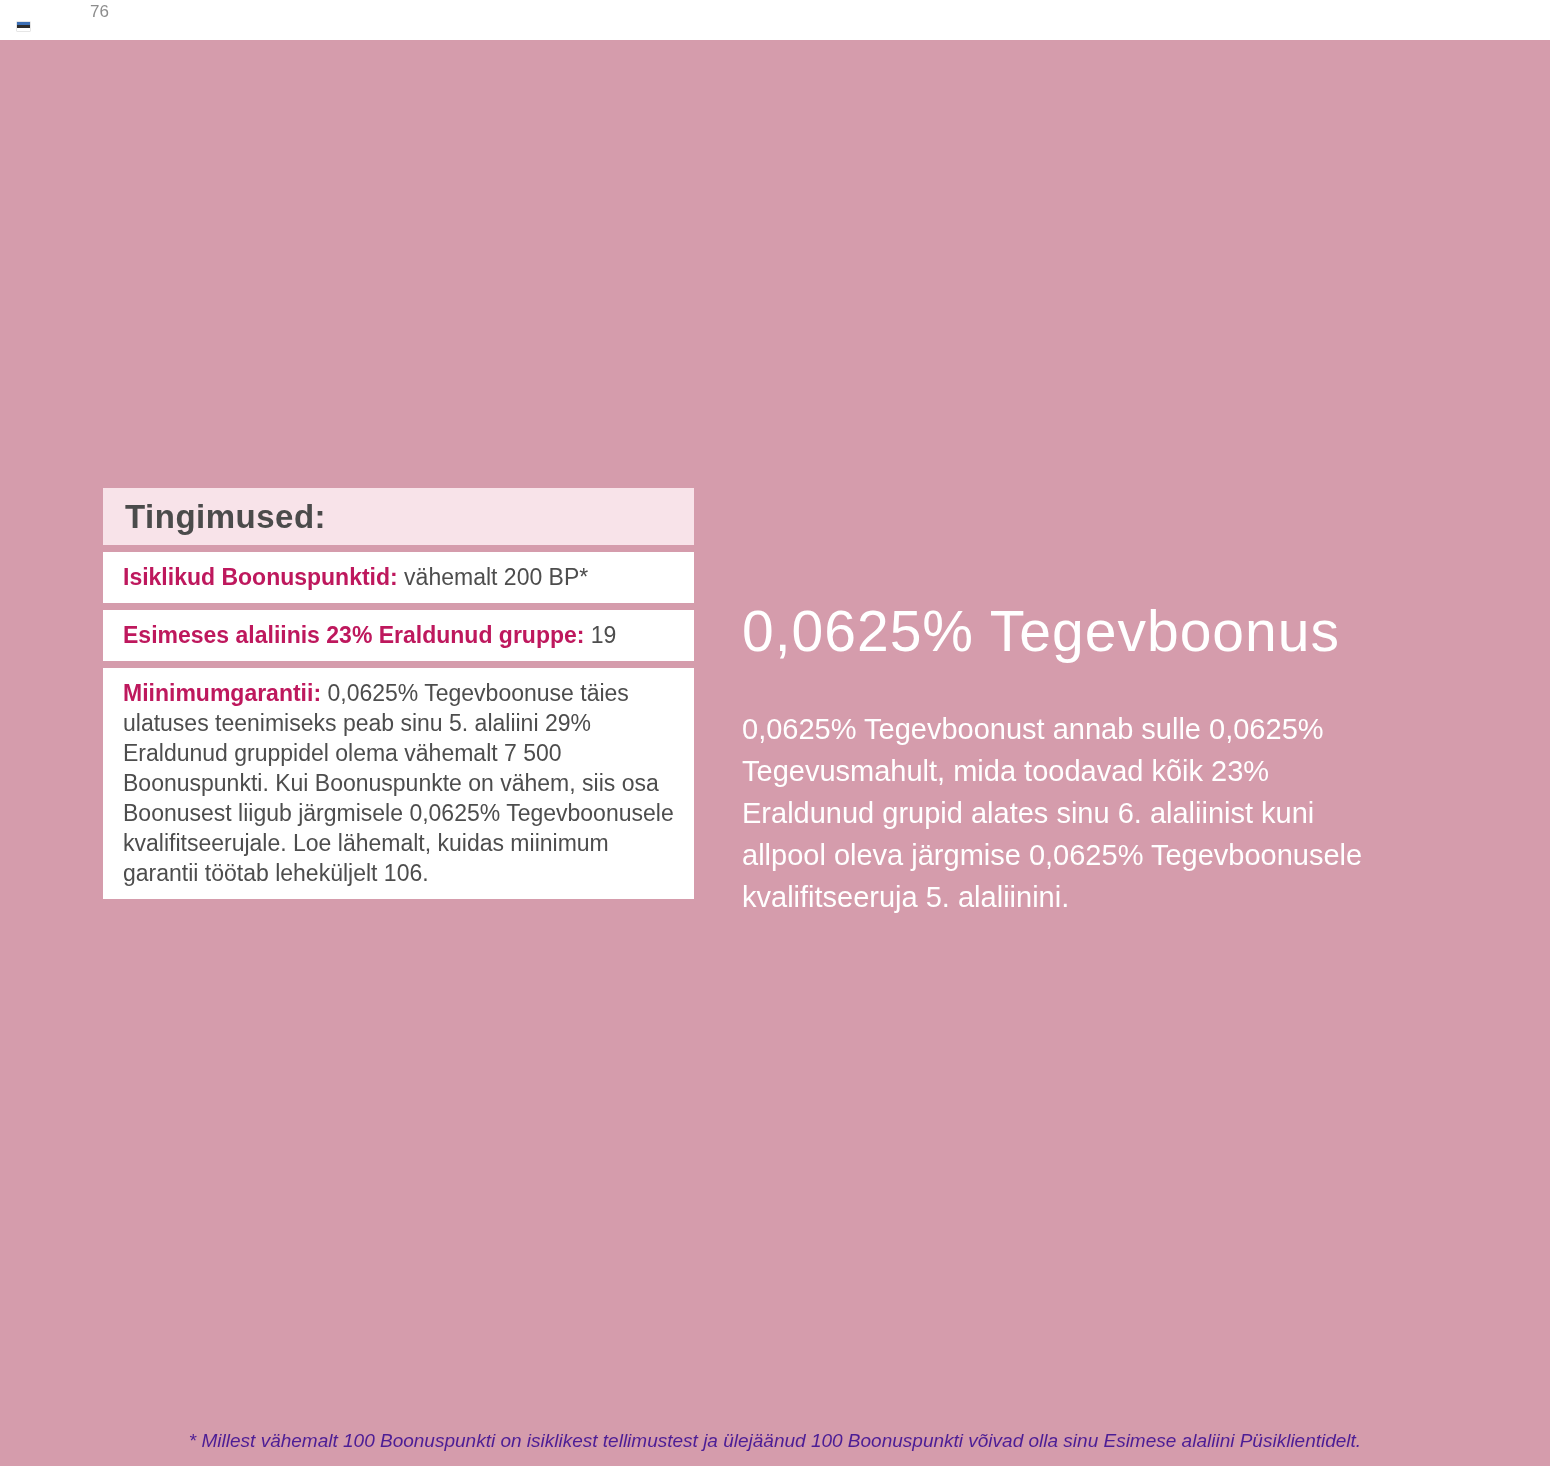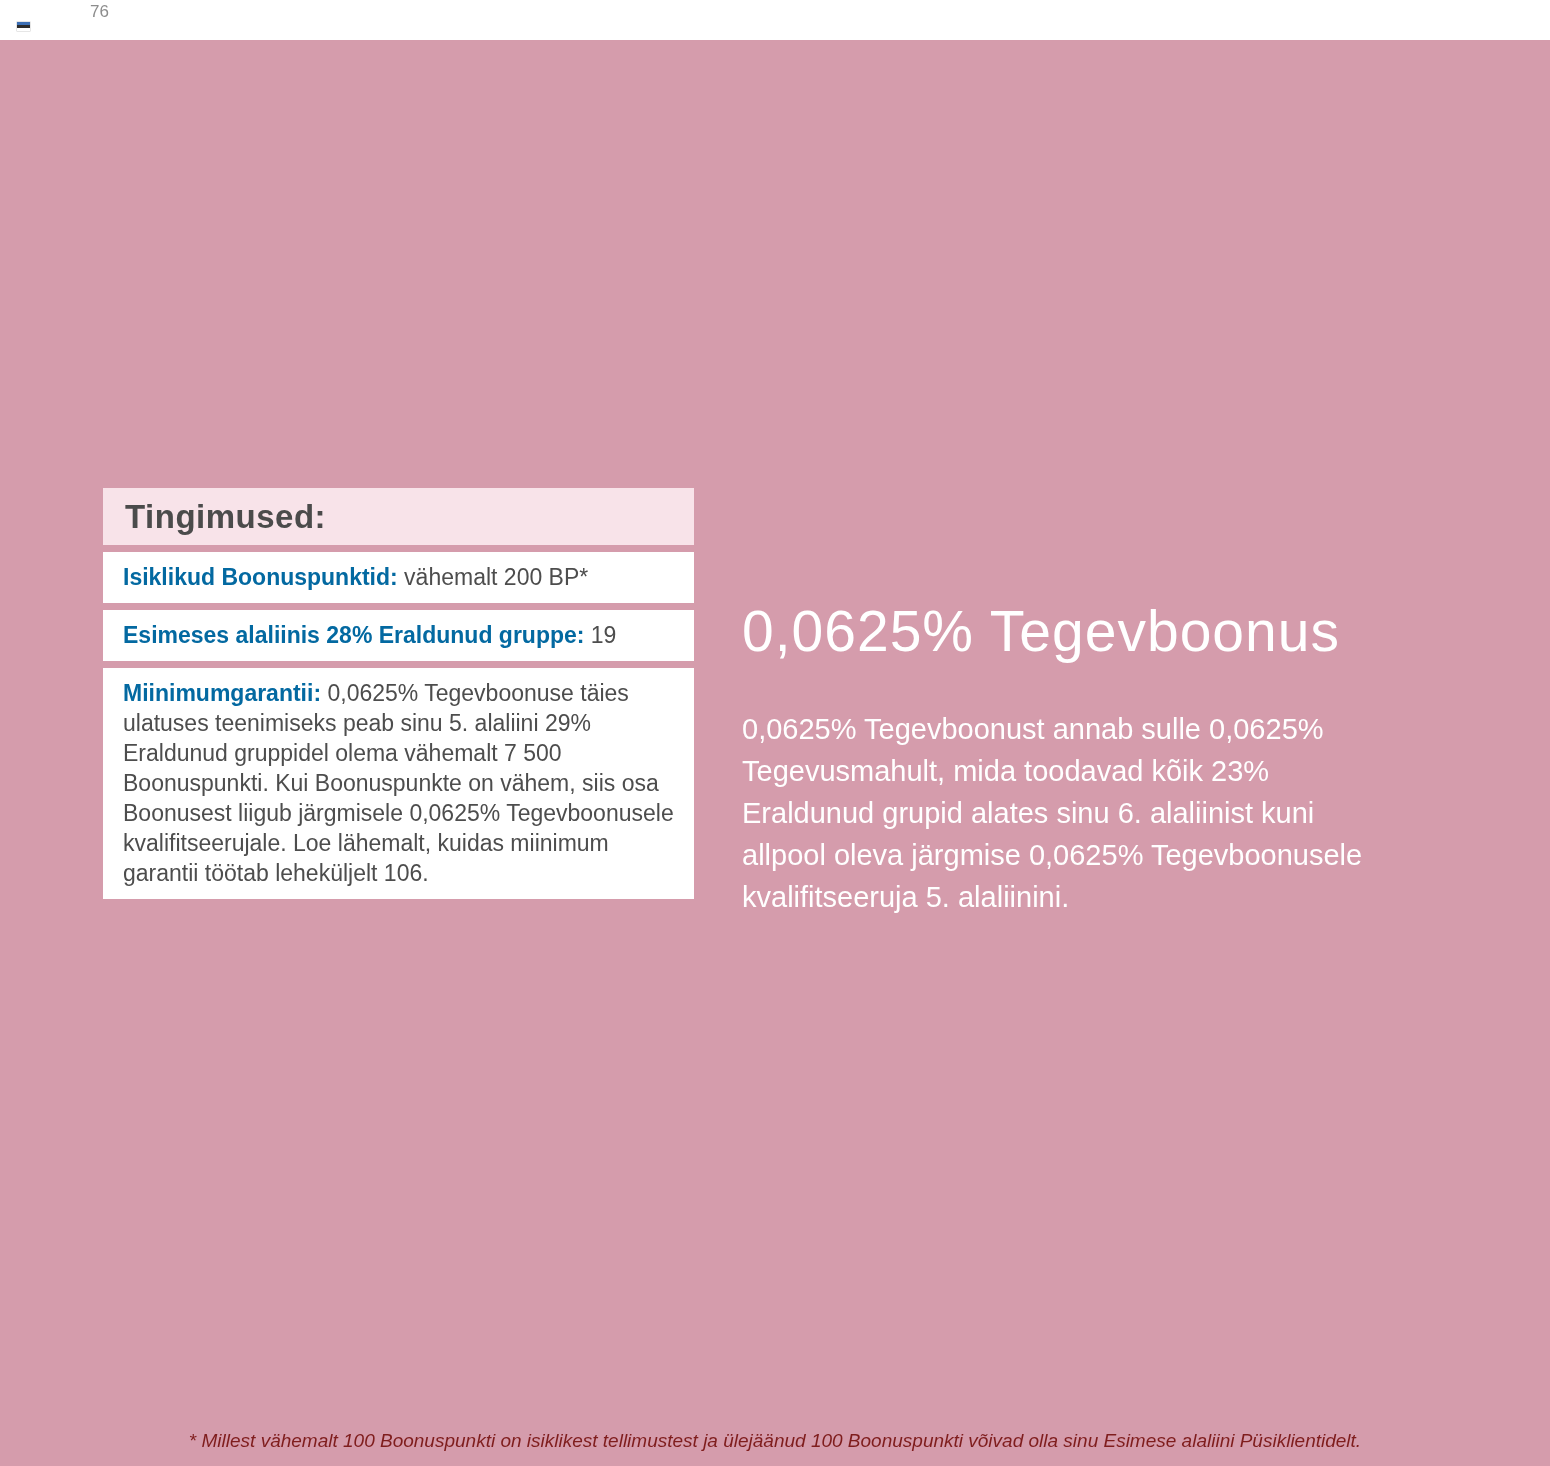--- a/index.html
+++ b/index.html
@@ -72,21 +72,21 @@
     background: #ffffff;
     padding: 10px 20px 11px 20px;
     box-sizing: border-box;
     margin-bottom: 7px;
     font-size: 23px;
     line-height: 30px;
     color: #4d4d4d;
   }
   .card-section strong {
     font-weight: bold;
-    color: #0369a1;
+    color: #be185d;
   }
   .card-section .block-value {
     display: block;
   }
 
   
   .main-title {
     position: absolute;
     left: 742px;
     top: 558px;
@@ -107,21 +107,21 @@
   }
 
   .footnote {
     position: absolute;
     left: 0;
     top: 1390px;
     width: 100%;
     text-align: center;
     font-size: 19px;
     font-style: italic;
-    color: #7f1d1d;
+    color: #4c1d95;
     padding: 0 90px;
     box-sizing: border-box;
   }
 </style>
 </head>
 <body>
 
 <div class="page">
 
   <div class="pagenum">76</div>
@@ -139,21 +139,21 @@
       <div class="card-header">
         <span>Tingimused:</span>
       </div>
 
       <div class="card-section">
         <strong>Isiklikud Boonuspunktid:</strong><span> vähemalt 200 BP*</span>
       </div>
 
 
       <div class="card-section">
-        <strong>Esimeses alaliinis 28% Eraldunud gruppe:</strong><span> 19</span>
+        <strong>Esimeses alaliinis 23% Eraldunud gruppe:</strong><span> 19</span>
       </div>
 
       <div class="card-section">
         <strong>Miinimumgarantii:</strong><span> 0,0625% Tegevboonuse täies ulatuses teenimiseks peab sinu 5. alaliini 29% Eraldunud gruppidel olema vähemalt 7 500 Boonuspunkti. Kui Boonuspunkte on vähem, siis osa Boonusest liigub järgmisele 0,0625% Tegevboonusele kvalifitseerujale. Loe lähemalt, kuidas miinimum garantii töötab leheküljelt 106.</span>
       </div>
 
     </div>
 
     <div class="main-title">0,0625% Tegevboonus</div>
 

